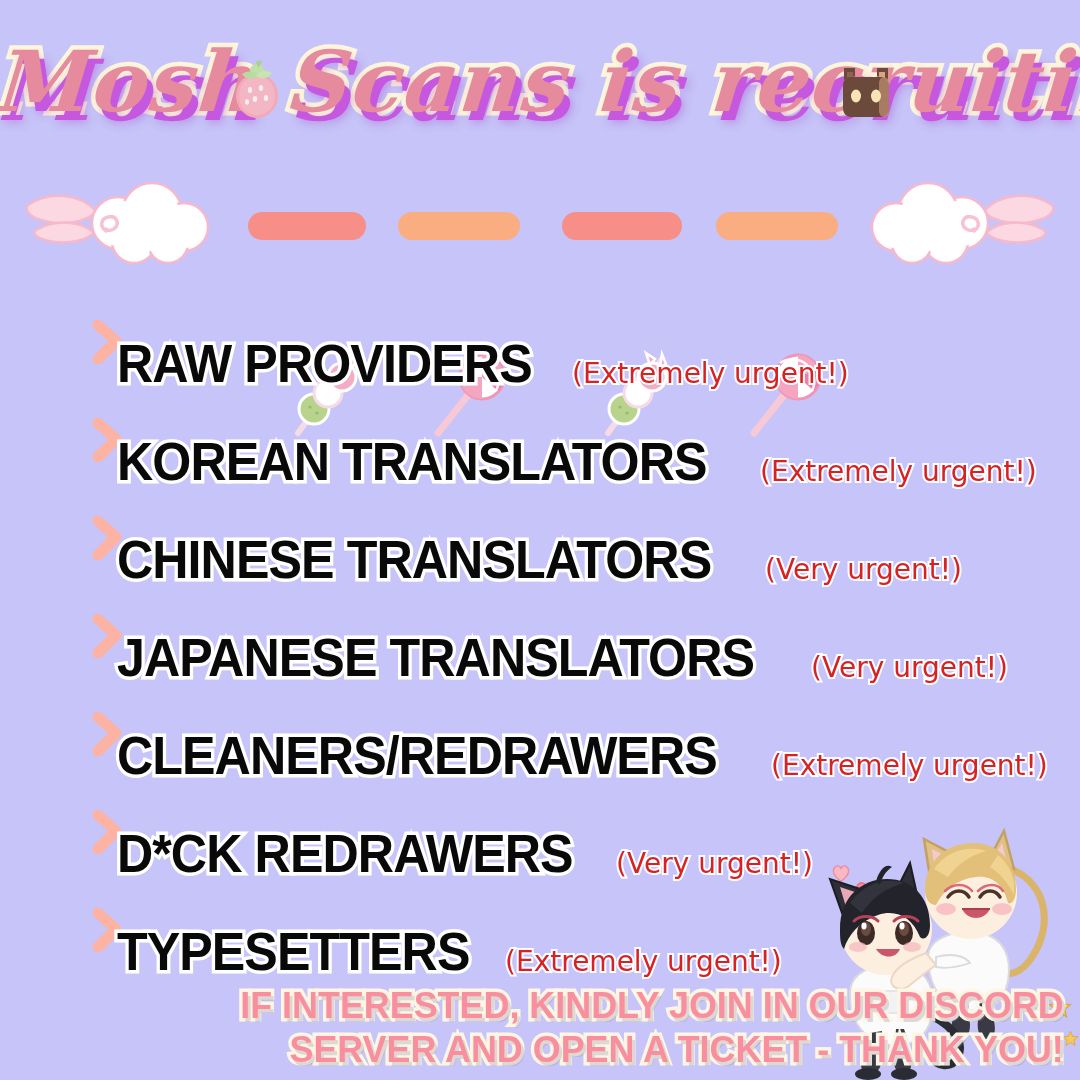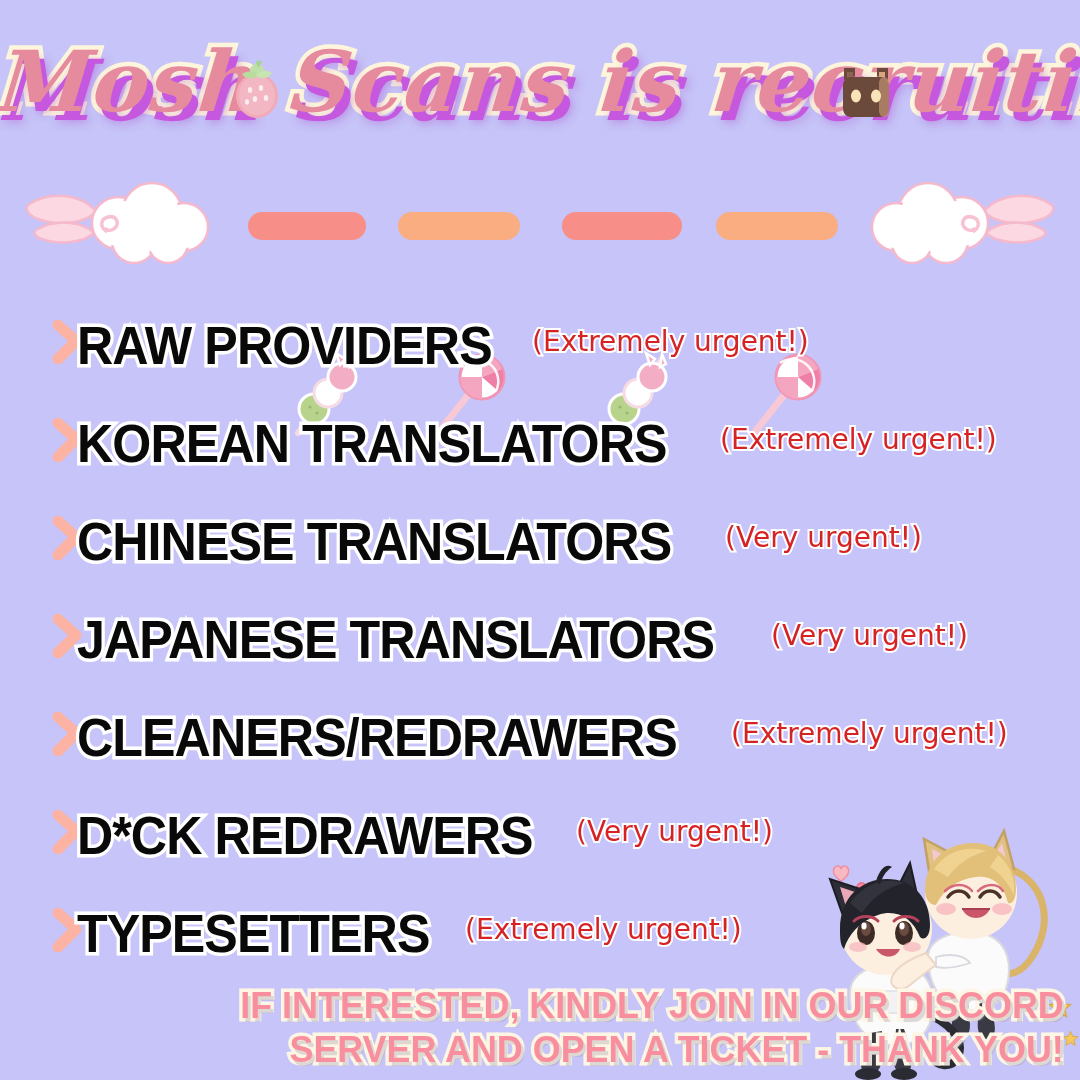--- a/index.html
+++ b/index.html
@@ -104,23 +104,24 @@
   
   .roles {
     position: absolute;
     top: 296px;
     left: 0;
     width: 1080px;
   }
   .role-row {
     position: relative;
     display: flex;
-    align-items: center;
+    align-items: flex-end;
     height: 98px;
     padding-left: 36px;
+    margin-left: 40px;
   }
   .chevron {
     position: absolute;
     left: 52px;
     top: 24px;
     width: 30px;
     height: 44px;
   }
   .role-name {
     font-family: "Liberation Sans", sans-serif;

